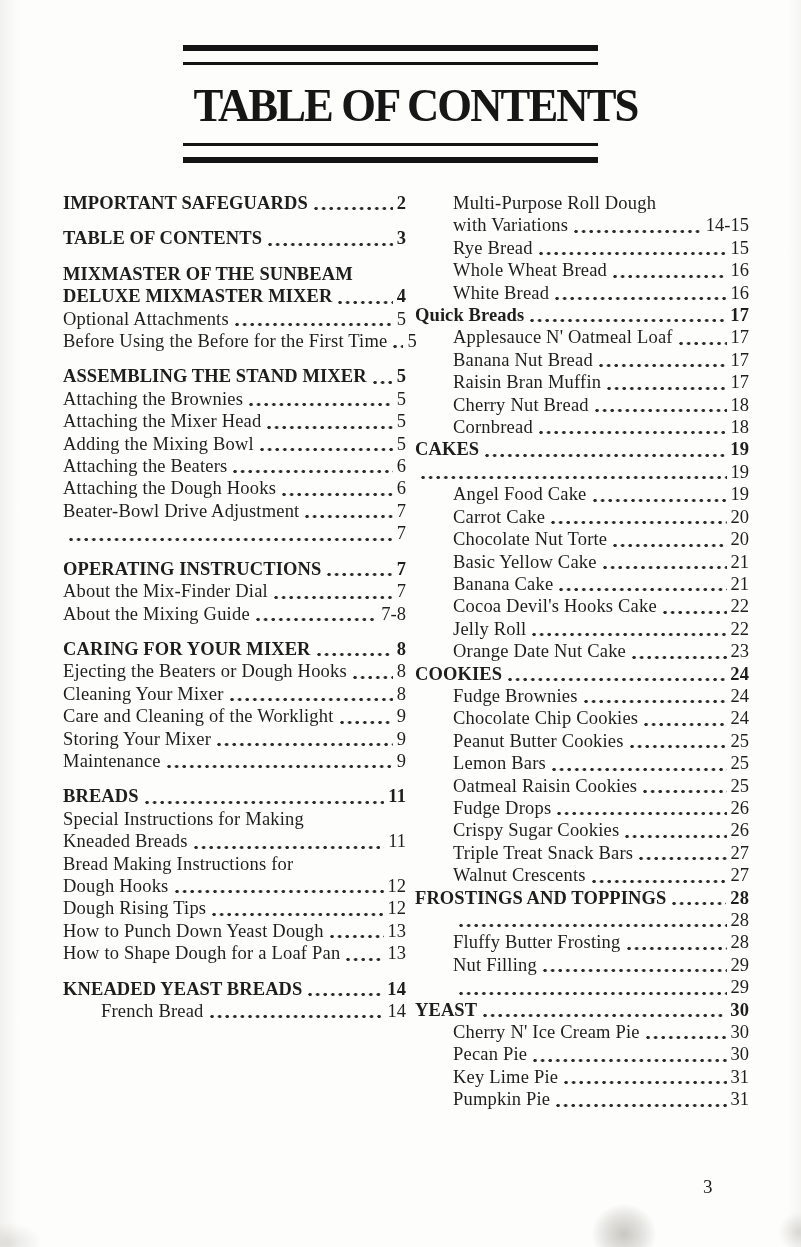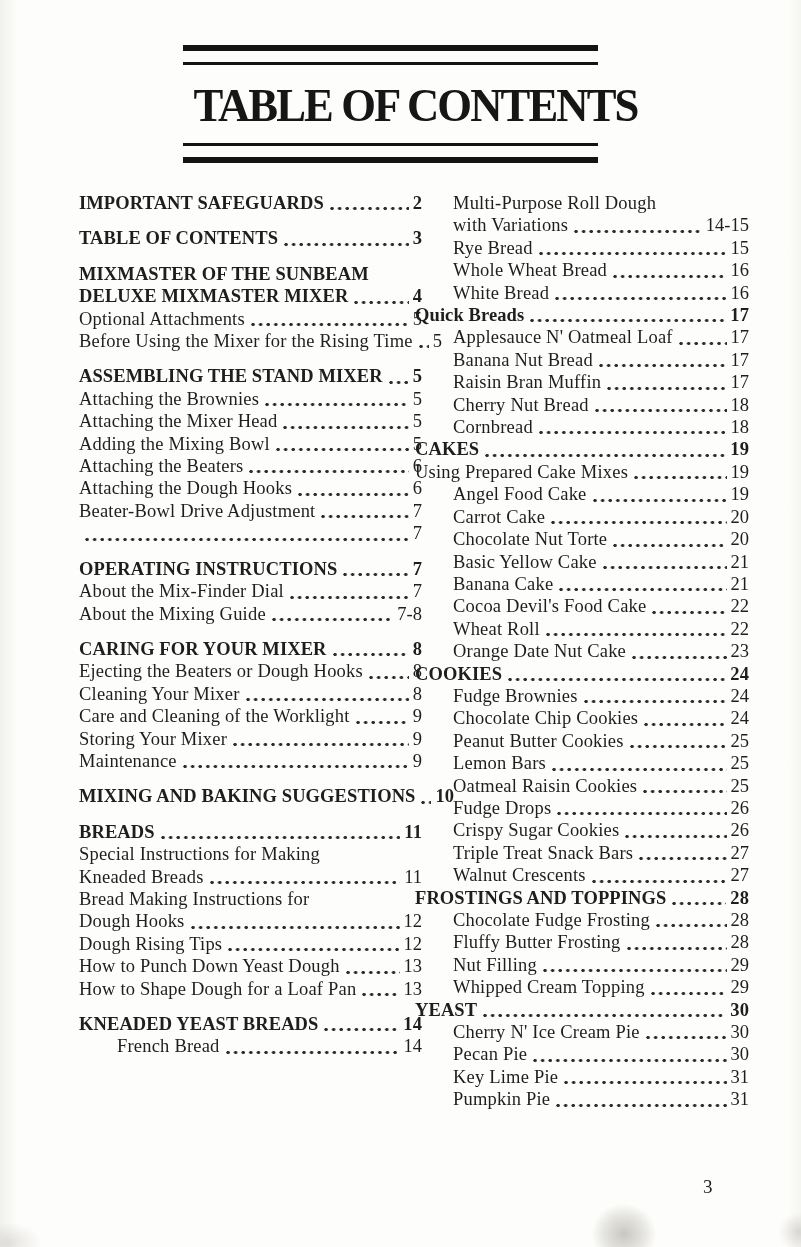--- a/index.html
+++ b/index.html
@@ -52,21 +52,21 @@
   .rule.thin2  { height: 3px; margin-bottom: 11px; }
   .rule.thick2 { height: 6px; }
 
   
   .col {
     position: absolute;
     top: 192px;
     font-size: 18.5px;
     line-height: 22.4px;
   }
-  .col.left  { left: 63px;  width: 343px; margin-left: 16px; }
+  .col.left  { left: 63px;  width: 343px; }
   .col.right { left: 415px; width: 334px; }
 
   .row { display: flex; align-items: baseline; }
   .row.bold .lbl, .row.bold .pg { font-weight: 700; letter-spacing: 0.1px; }
   .row.gap { margin-top: 13px; }
   .row.ind { padding-left: 38px; }
   .lbl { white-space: nowrap; letter-spacing: 0.2px; }
   .pg  { white-space: nowrap; }
   .leader {
     flex: 1;
@@ -137,21 +137,21 @@
         <span class="lbl">DELUXE MIXMASTER MIXER</span>
         <span class="leader"></span>
         <span class="pg">4</span>
       </div>
       <div class="row">
         <span class="lbl">Optional Attachments</span>
         <span class="leader"></span>
         <span class="pg">5</span>
       </div>
       <div class="row">
-        <span class="lbl">Before Using the Mixer for the Rising Time</span>
+        <span class="lbl">Before Using the Before for the First Time</span>
         <span class="leader"></span>
         <span class="pg">5</span>
       </div>
       <div class="row bold gap">
         <span class="lbl">ASSEMBLING THE STAND MIXER</span>
         <span class="leader"></span>
         <span class="pg">5</span>
       </div>
       <div class="row">
         <span class="lbl">Attaching the Brownies</span>
@@ -224,25 +224,20 @@
       </div>
       <div class="row">
         <span class="lbl">Storing Your Mixer</span>
         <span class="leader"></span>
         <span class="pg">9</span>
       </div>
       <div class="row">
         <span class="lbl">Maintenance</span>
         <span class="leader"></span>
         <span class="pg">9</span>
-      </div>
-      <div class="row bold gap">
-        <span class="lbl">MIXING AND BAKING SUGGESTIONS</span>
-        <span class="leader"></span>
-        <span class="pg">10</span>
       </div>
       <div class="row bold gap">
         <span class="lbl">BREADS</span>
         <span class="leader"></span>
         <span class="pg">11</span>
       </div>
       <div class="row">
         <span class="lbl">Special Instructions for Making</span>
       </div>
       <div class="row">
@@ -337,21 +332,20 @@
         <span class="lbl">Cornbread</span>
         <span class="leader"></span>
         <span class="pg">18</span>
       </div>
       <div class="row bold">
         <span class="lbl">CAKES</span>
         <span class="leader"></span>
         <span class="pg">19</span>
       </div>
       <div class="row">
-        <span class="lbl">Using Prepared Cake Mixes</span>
         <span class="leader"></span>
         <span class="pg">19</span>
       </div>
       <div class="row ind">
         <span class="lbl">Angel Food Cake</span>
         <span class="leader"></span>
         <span class="pg">19</span>
       </div>
       <div class="row ind">
         <span class="lbl">Carrot Cake</span>
@@ -367,26 +361,26 @@
         <span class="lbl">Basic Yellow Cake</span>
         <span class="leader"></span>
         <span class="pg">21</span>
       </div>
       <div class="row ind">
         <span class="lbl">Banana Cake</span>
         <span class="leader"></span>
         <span class="pg">21</span>
       </div>
       <div class="row ind">
-        <span class="lbl">Cocoa Devil's Food Cake</span>
+        <span class="lbl">Cocoa Devil's Hooks Cake</span>
         <span class="leader"></span>
         <span class="pg">22</span>
       </div>
       <div class="row ind">
-        <span class="lbl">Wheat Roll</span>
+        <span class="lbl">Jelly Roll</span>
         <span class="leader"></span>
         <span class="pg">22</span>
       </div>
       <div class="row ind">
         <span class="lbl">Orange Date Nut Cake</span>
         <span class="leader"></span>
         <span class="pg">23</span>
       </div>
       <div class="row bold">
         <span class="lbl">COOKIES</span>
@@ -437,36 +431,34 @@
         <span class="lbl">Walnut Crescents</span>
         <span class="leader"></span>
         <span class="pg">27</span>
       </div>
       <div class="row bold">
         <span class="lbl">FROSTINGS AND TOPPINGS</span>
         <span class="leader"></span>
         <span class="pg">28</span>
       </div>
       <div class="row ind">
-        <span class="lbl">Chocolate Fudge Frosting</span>
         <span class="leader"></span>
         <span class="pg">28</span>
       </div>
       <div class="row ind">
         <span class="lbl">Fluffy Butter Frosting</span>
         <span class="leader"></span>
         <span class="pg">28</span>
       </div>
       <div class="row ind">
         <span class="lbl">Nut Filling</span>
         <span class="leader"></span>
         <span class="pg">29</span>
       </div>
       <div class="row ind">
-        <span class="lbl">Whipped Cream Topping</span>
         <span class="leader"></span>
         <span class="pg">29</span>
       </div>
       <div class="row bold">
         <span class="lbl">YEAST</span>
         <span class="leader"></span>
         <span class="pg">30</span>
       </div>
       <div class="row ind">
         <span class="lbl">Cherry N' Ice Cream Pie</span>

